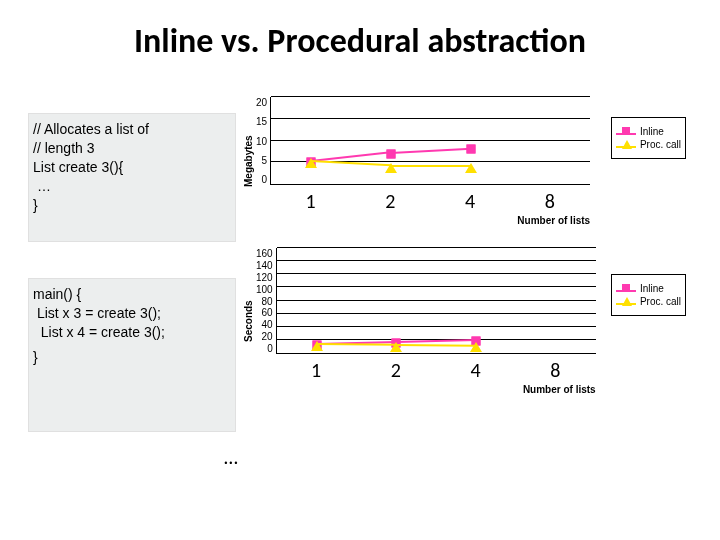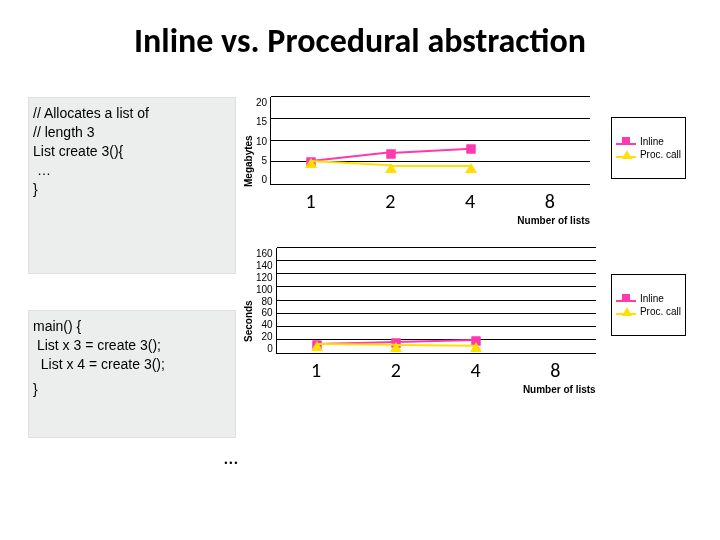--- a/index.html
+++ b/index.html
@@ -22,23 +22,23 @@
   .left { width: 208px; }
   .code-box-1, .code-box-2 {
     background: #eceeee;
     border: 1px solid #e0e0e0;
     color: #000;
     font-size: 14px;
     line-height: 1.35;
     padding: 6px 4px;
     font-family: Arial, Helvetica, sans-serif;
   }
-  .code-box-1 { height: 177px; }
+  .code-box-1 { height: 129px; margin-top: 16px; }
   .code-spacer { height: 36px; }
-  .code-box-2 { height: 128px; }
+  .code-box-2 { height: 154px; }
   .code-line { white-space: pre; }
   .right { flex: 1; display: flex; flex-direction: column; gap: 22px; }
   .chart-wrap { position: relative; }
   .chart { display: flex; }
   
   .ylabel {
     writing-mode: vertical-rl;
     transform: rotate(180deg);
     font-size: 10px; font-weight: bold;
     text-align: center;
@@ -74,21 +74,21 @@
     text-align: right;
     font-size: 10px; font-weight: bold;
     margin-top: 2px;
   }
   .legend {
     position: absolute;
     right: 6px;
     border: 1px solid #000;
     background: #fff;
     font-size: 10px;
-    padding: 17px 4px;
+    padding: 7px 4px;
     line-height: 1.3;
     margin-left: 28px;
   }
   .legend-row { display: flex; align-items: center; gap: 4px; }
   .legend-mark {
     width: 20px; height: 2px; position: relative;
   }
   .legend-mark .sq, .legend-mark .tri {
     position: absolute; left: 6px; top: -4px;
   }

